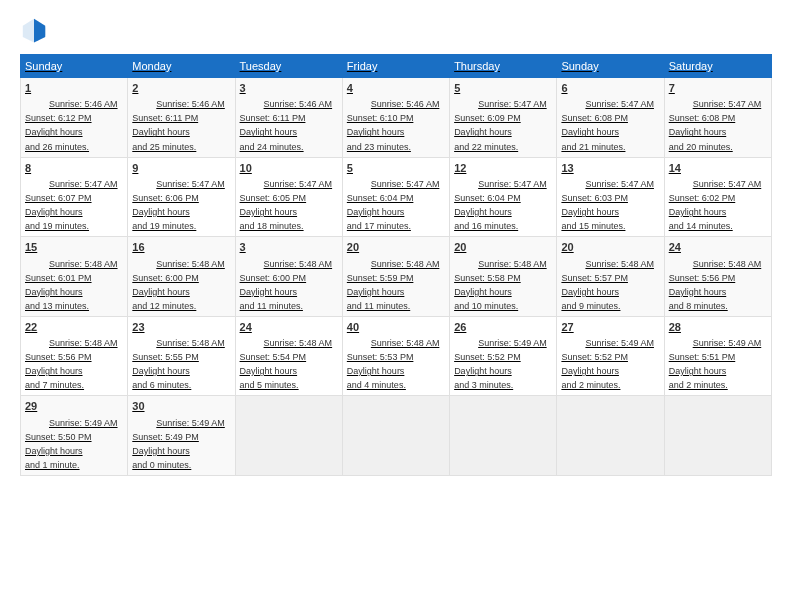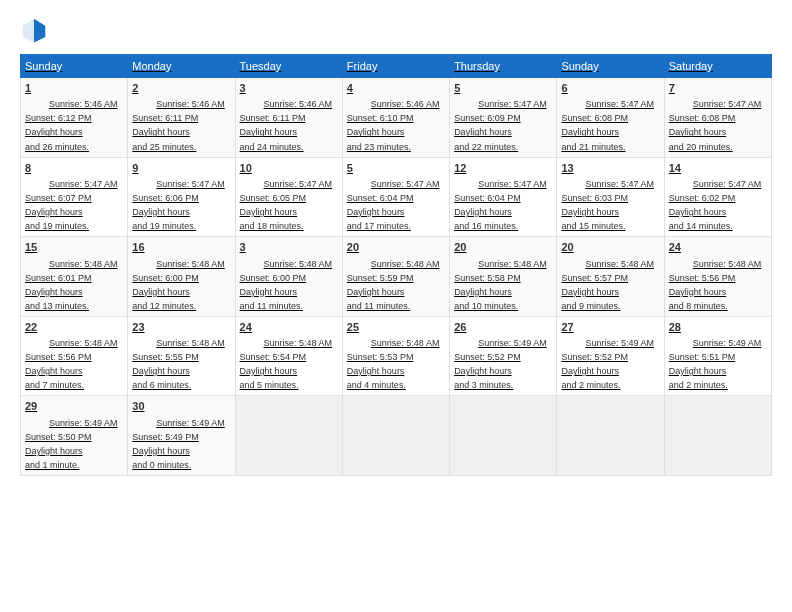--- a/index.html
+++ b/index.html
@@ -167,21 +167,21 @@
           <td><span class="day-num">3</span><span class="day-info">Sunrise: 5:48 AM<br>Sunset: 6:00 PM<br>Daylight hours<br>and 11 minutes.</span></td>
           <td><span class="day-num">20</span><span class="day-info">Sunrise: 5:48 AM<br>Sunset: 5:59 PM<br>Daylight hours<br>and 11 minutes.</span></td>
           <td><span class="day-num">20</span><span class="day-info">Sunrise: 5:48 AM<br>Sunset: 5:58 PM<br>Daylight hours<br>and 10 minutes.</span></td>
           <td><span class="day-num">20</span><span class="day-info">Sunrise: 5:48 AM<br>Sunset: 5:57 PM<br>Daylight hours<br>and 9 minutes.</span></td>
           <td><span class="day-num">24</span><span class="day-info">Sunrise: 5:48 AM<br>Sunset: 5:56 PM<br>Daylight hours<br>and 8 minutes.</span></td>
         </tr>
         <tr>
           <td><span class="day-num">22</span><span class="day-info">Sunrise: 5:48 AM<br>Sunset: 5:56 PM<br>Daylight hours<br>and 7 minutes.</span></td>
           <td><span class="day-num">23</span><span class="day-info">Sunrise: 5:48 AM<br>Sunset: 5:55 PM<br>Daylight hours<br>and 6 minutes.</span></td>
           <td><span class="day-num">24</span><span class="day-info">Sunrise: 5:48 AM<br>Sunset: 5:54 PM<br>Daylight hours<br>and 5 minutes.</span></td>
-          <td><span class="day-num">25</span><span class="day-info">Sunrise: 5:48 AM<br>Sunset: 5:53 PM<br>Daylight hours<br>and 4 minutes.</span></td>
+          <td><span class="day-num">40</span><span class="day-info">Sunrise: 5:48 AM<br>Sunset: 5:53 PM<br>Daylight hours<br>and 4 minutes.</span></td>
           <td><span class="day-num">26</span><span class="day-info">Sunrise: 5:49 AM<br>Sunset: 5:52 PM<br>Daylight hours<br>and 3 minutes.</span></td>
           <td><span class="day-num">27</span><span class="day-info">Sunrise: 5:49 AM<br>Sunset: 5:52 PM<br>Daylight hours<br>and 2 minutes.</span></td>
           <td><span class="day-num">28</span><span class="day-info">Sunrise: 5:49 AM<br>Sunset: 5:51 PM<br>Daylight hours<br>and 2 minutes.</span></td>
         </tr>
         <tr>
           <td><span class="day-num">29</span><span class="day-info">Sunrise: 5:49 AM<br>Sunset: 5:50 PM<br>Daylight hours<br>and 1 minute.</span></td>
           <td><span class="day-num">30</span><span class="day-info">Sunrise: 5:49 AM<br>Sunset: 5:49 PM<br>Daylight hours<br>and 0 minutes.</span></td>
           <td class="empty"></td>
           <td class="empty"></td>
           <td class="empty"></td>

